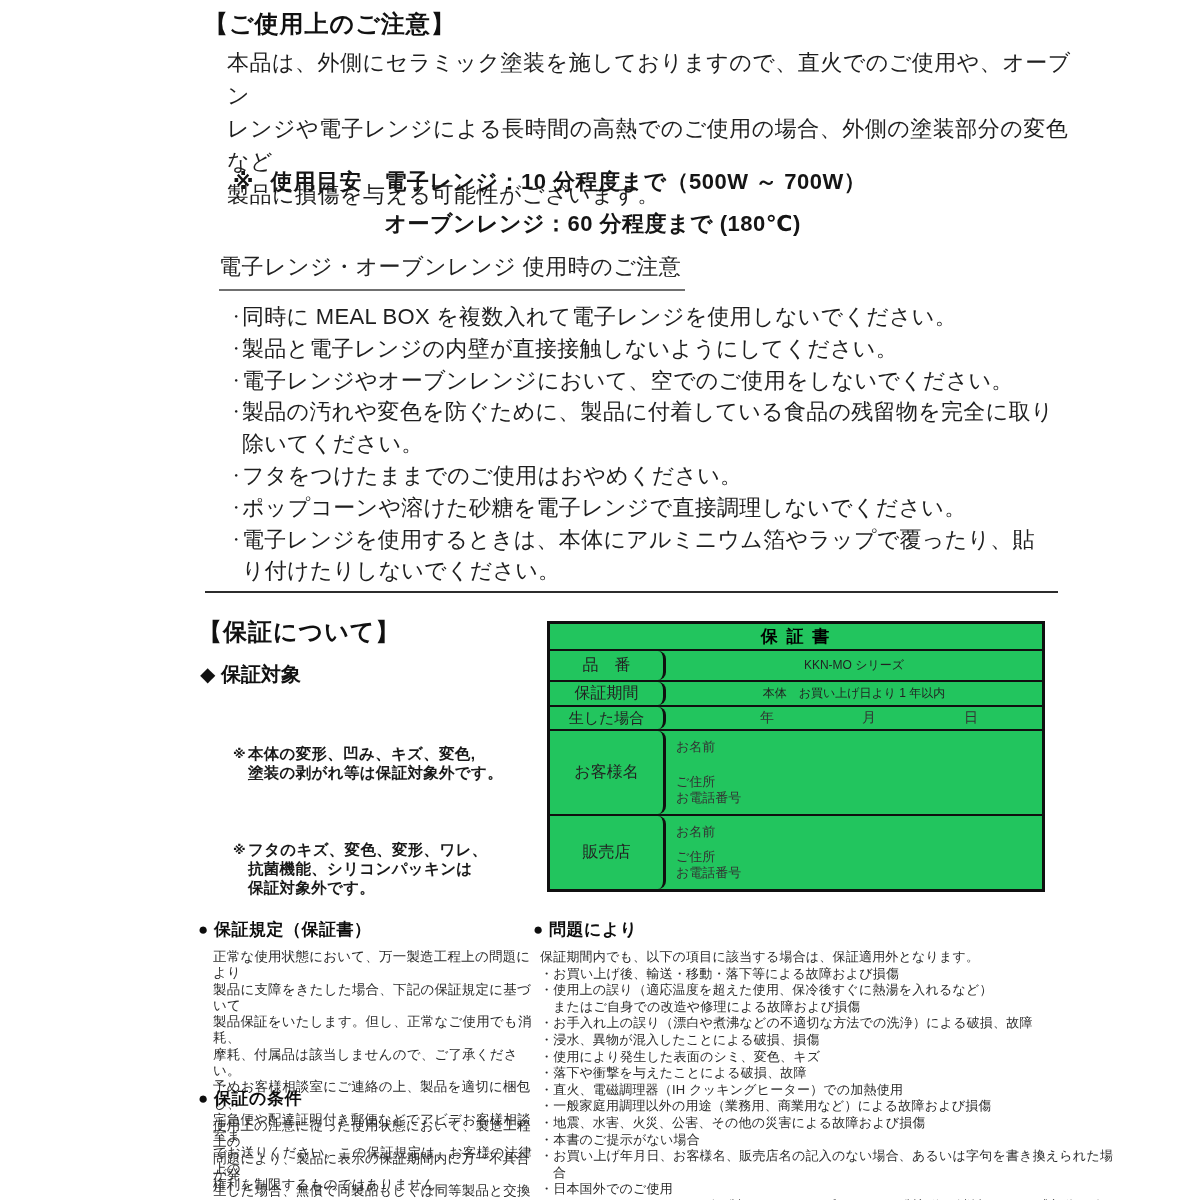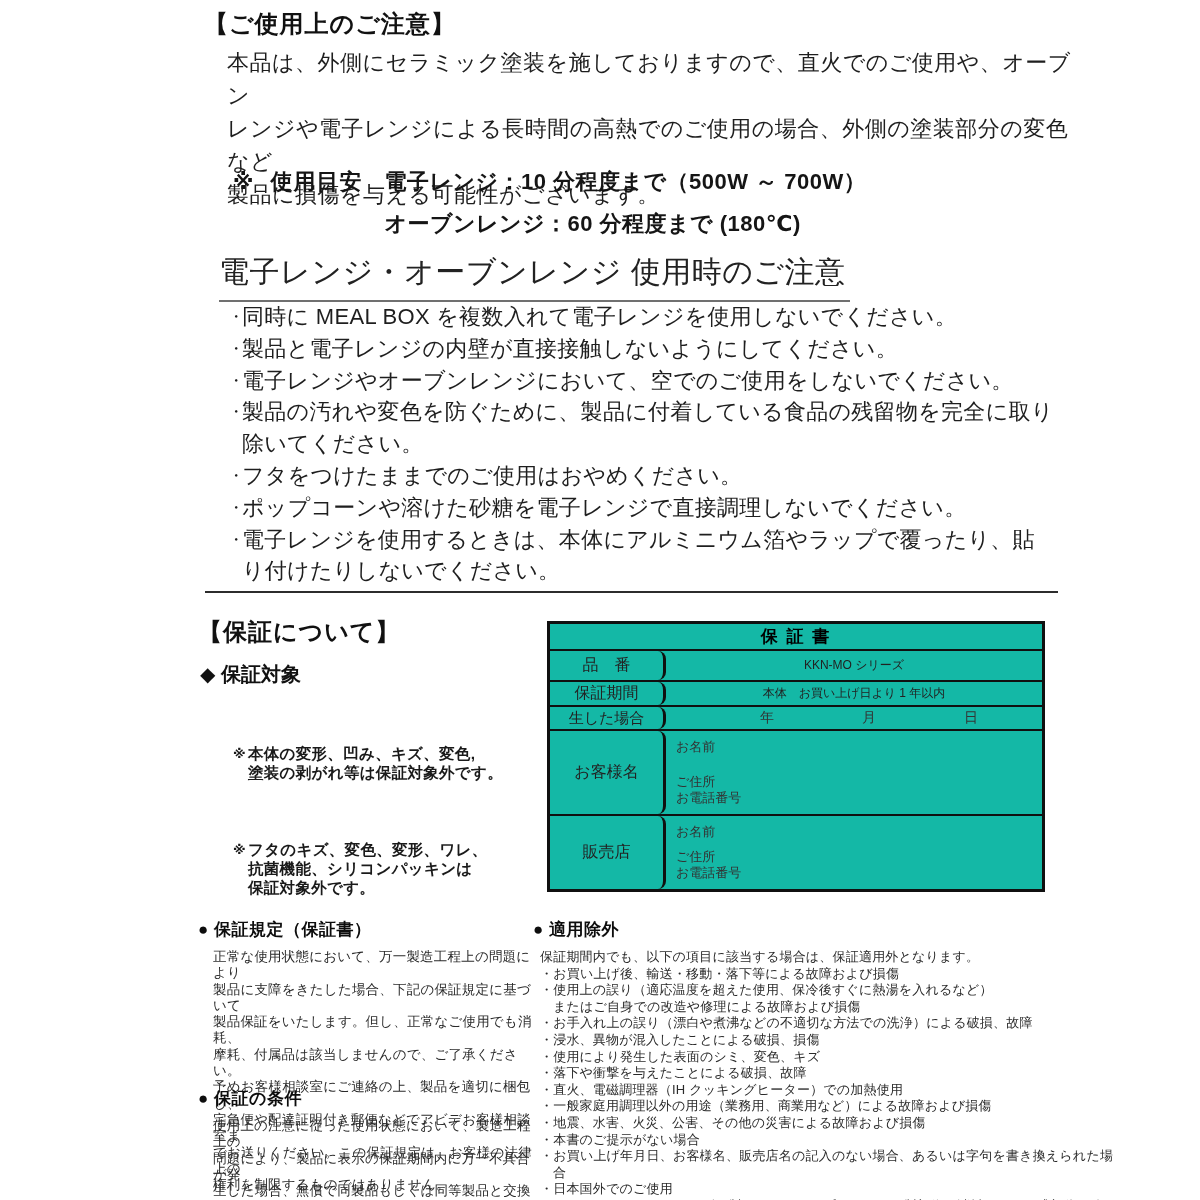--- a/index.html
+++ b/index.html
@@ -13,40 +13,40 @@
 
   
   .sec-title{font-size:24px;font-weight:700;color:#111;letter-spacing:1px;}
   .usage-body{font-size:22px;line-height:33px;letter-spacing:0.5px;color:#1e1e1e;}
   .usage-guide{display:flex;align-items:flex-start;font-weight:700;color:#151515;}
   .usage-guide .mark{font-size:21px;line-height:28px;}
   .usage-guide .label{font-size:22px;line-height:28px;margin-left:17px;letter-spacing:1px;}
   .usage-guide .lines{font-size:22px;line-height:42px;margin-left:22px;margin-top:-7px;letter-spacing:0.5px;}
 
   
-  .mw-heading{font-size:30px;letter-spacing:0.5px;color:#222;
+  .mw-heading{font-size:22px;letter-spacing:0.5px;color:#222;
     border-bottom:2px solid #707070;padding-bottom:7px;display:inline-block;padding-right:4px;}
   .mw-list{width:828px;}
   .mw-item{display:flex;font-size:22px;line-height:31.8px;letter-spacing:0.3px;color:#1e1e1e;}
   .mw-dot{width:14px;flex:none;font-size:16px;line-height:31.8px;}
   .mw-text{flex:1;}
 
   .divider{height:2px;background:#2c2c2c;}
 
   
   .w-sub{font-size:20px;font-weight:700;color:#111;}
   .w-head2{font-size:21px;font-weight:700;color:#0d0d0d;letter-spacing:0.5px;
     border-bottom:2px solid #555;padding-bottom:5px;display:inline-block;}
   .w-note{display:flex;font-weight:700;color:#1a1a1a;}
   .w-note .mark{width:15px;flex:none;font-size:13px;line-height:19px;}
   .w-note .txt{font-size:15.5px;line-height:19px;letter-spacing:0.3px;}
 
   
   .card{left:547px;top:621px;width:498px;height:271px;border:3px solid #101010;
-    box-sizing:border-box;display:flex;flex-direction:column;background:#14b8a6;}
+    box-sizing:border-box;display:flex;flex-direction:column;background:#22c55e;}
   .c-head{height:25px;flex:none;display:flex;align-items:center;justify-content:center;
     font-size:17px;font-weight:700;letter-spacing:2px;color:#000;}
   .c-row{border-top:2px solid #101010;display:flex;flex:none;}
   .c-row.r1{height:29px;}
   .c-row.r2{height:23px;}
   .c-row.r3{height:22px;}
   .c-row.r4{height:83px;}
   .c-row.r5{flex:1;}
   .c-label{width:113px;flex:none;border-right:3px solid #101010;display:flex;
     align-items:center;justify-content:center;font-size:16px;color:#222;border-radius:8px;}
@@ -192,21 +192,21 @@
 宅急便や配達証明付き郵便などでアビデお客様相談室ま
 でお送りください。この保証規定は、お客様の法律上の
 権利を制限するものではありません。</div>
 
   <div class="abs sp-head" style="left:198px;top:1087px;">● 保証の条件</div>
   <div class="abs sp-body preline" style="left:213px;top:1118px;width:330px;">使用上の注意に従った使用状態において、製造工程上の
 問題により、製品に表示の保証期間内に万一不具合が発
 生した場合、無償で同製品もしくは同等製品と交換しま
 す。</div>
 
-  <div class="abs sp-head" style="left:533px;top:918px;">● 適用除外</div>
+  <div class="abs sp-head" style="left:533px;top:918px;">● 問題により</div>
 
   <div class="abs excl-block" style="left:540px;top:949px;">
     <div>保証期間内でも、以下の項目に該当する場合は、保証適用外となります。</div>
     <div class="excl-item preline">・お買い上げ後、輸送・移動・落下等による故障および損傷</div>
     <div class="excl-item preline">・使用上の誤り（適応温度を超えた使用、保冷後すぐに熱湯を入れるなど）
 またはご自身での改造や修理による故障および損傷</div>
     <div class="excl-item preline">・お手入れ上の誤り（漂白や煮沸などの不適切な方法での洗浄）による破損、故障</div>
     <div class="excl-item preline">・浸水、異物が混入したことによる破損、損傷</div>
     <div class="excl-item preline">・使用により発生した表面のシミ、変色、キズ</div>
     <div class="excl-item preline">・落下や衝撃を与えたことによる破損、故障</div>

